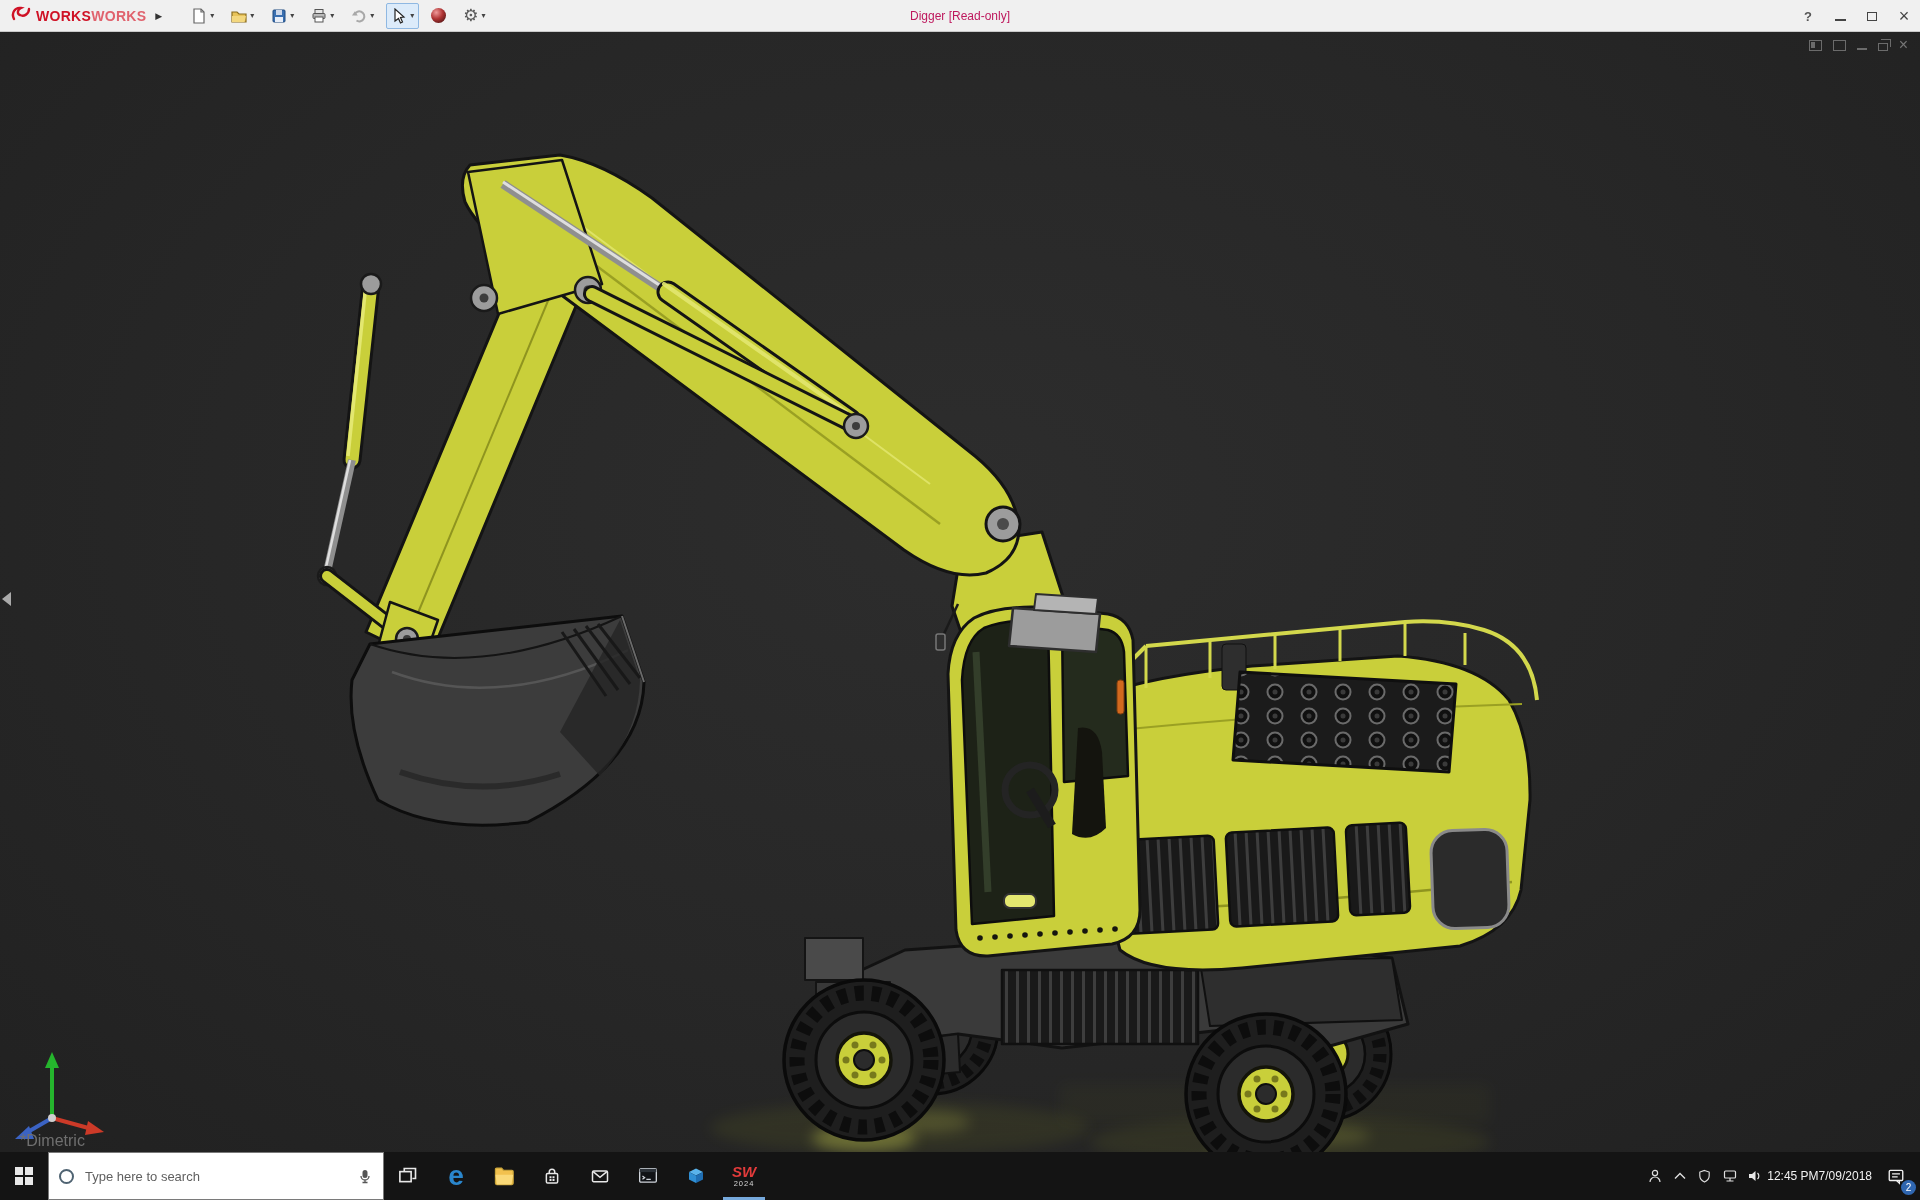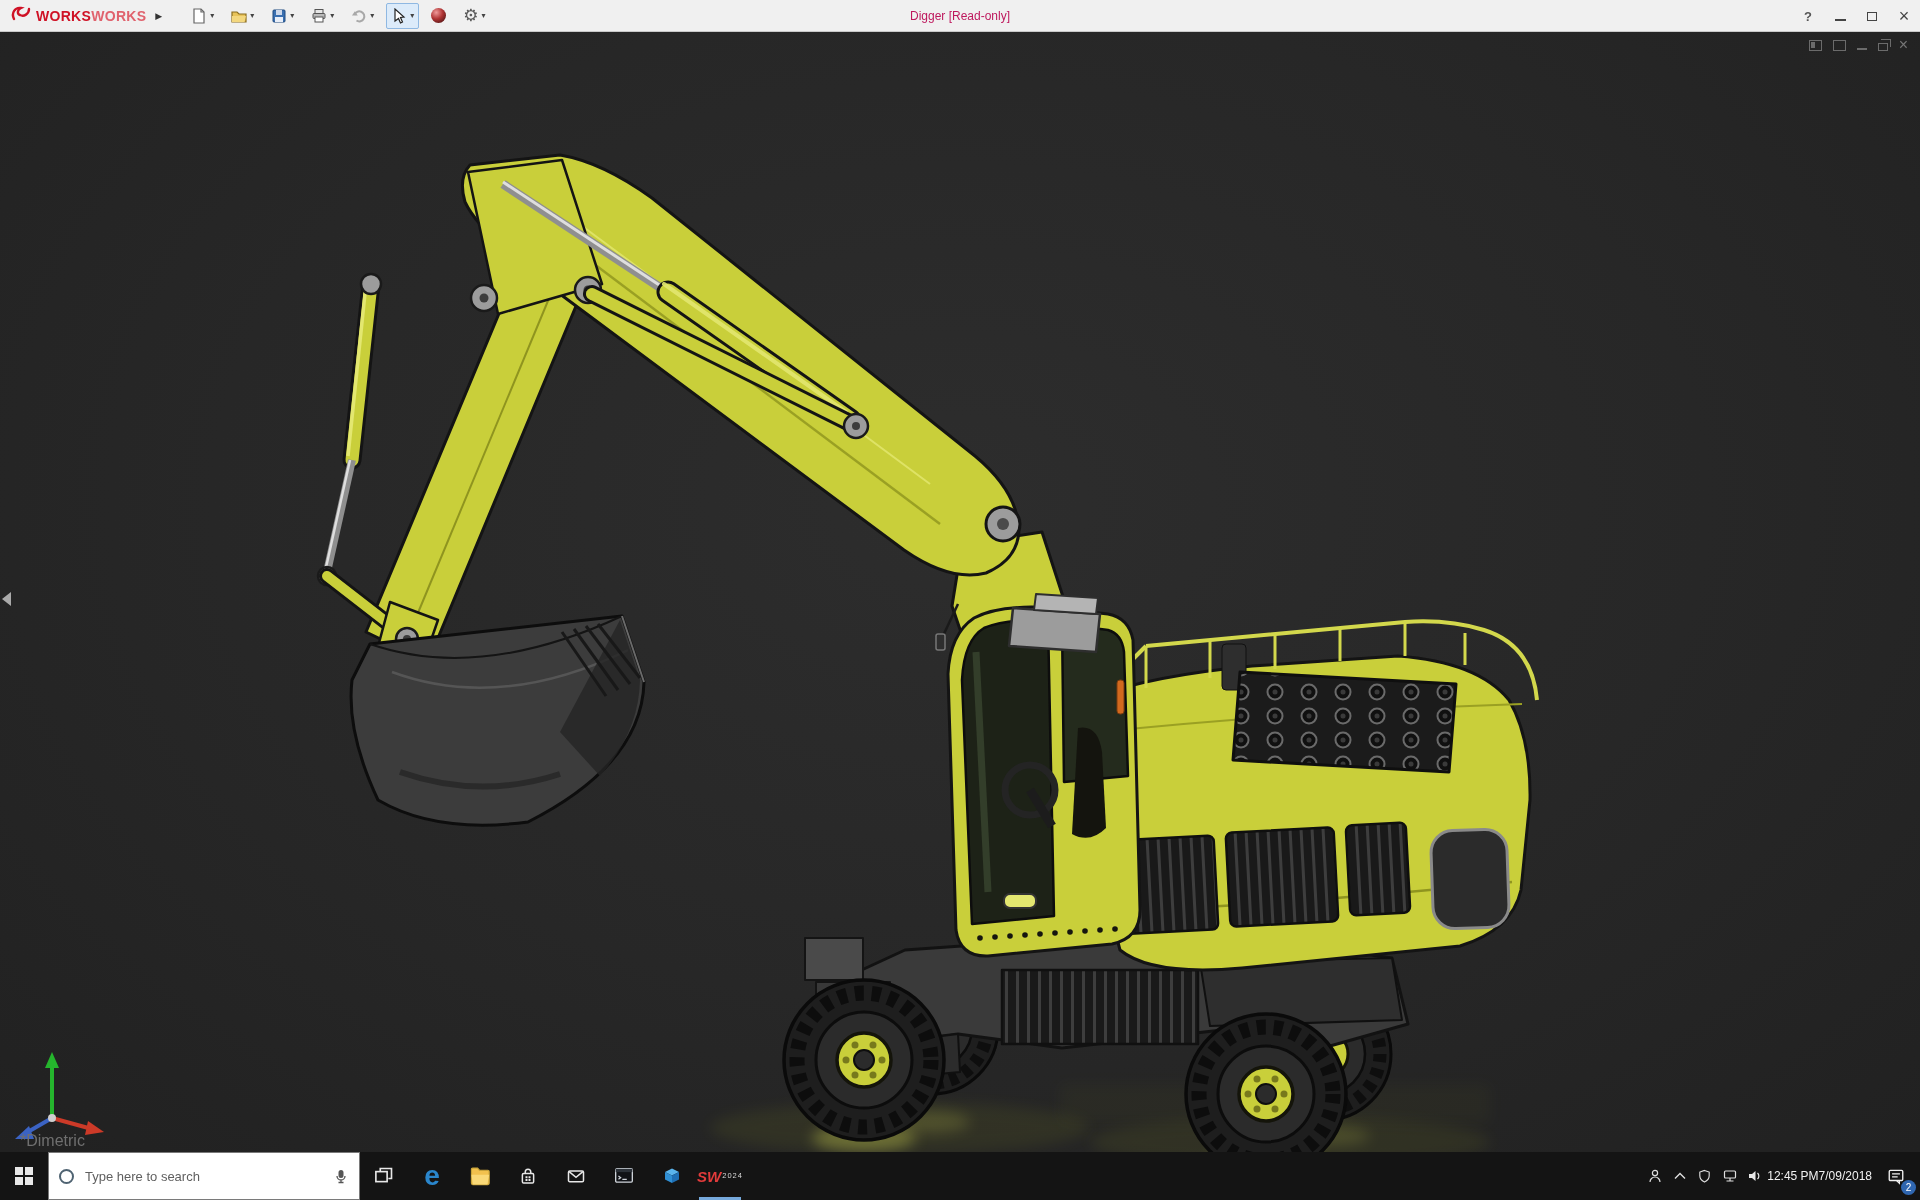--- a/index.html
+++ b/index.html
@@ -50,28 +50,28 @@
 .collapse-arrow{position:absolute;left:2px;top:560px;width:0;height:0;border-top:7px solid transparent;
   border-bottom:7px solid transparent;border-right:9px solid #c2c2c2;opacity:.85}
 .view-label{position:absolute;left:20px;bottom:2px;font-size:16px;color:#6f6f6f}
 
 .taskbar{position:absolute;left:0;right:0;bottom:0;height:48px;background:var(--taskbar-bg);
   display:flex;align-items:stretch;z-index:20}
 .tk{min-width:48px;border:none;background:transparent;display:flex;align-items:center;
   justify-content:center;position:relative;padding:0;cursor:default}
 .start .winlogo{display:grid;grid-template-columns:8px 8px;grid-template-rows:8px 8px;gap:2px}
 .start .winlogo i{background:#e8e8e8;display:block}
-.searchbox{width:312px;background:#fff;display:flex;align-items:center;gap:9px;padding:0 10px;
+.searchbox{width:336px;background:#fff;display:flex;align-items:center;gap:9px;padding:0 10px;
   border:1px solid #7a7a7a}
 .cortana-ring{width:15px;height:15px;border:2px solid #4f6372;border-radius:50%;flex:none}
 .searchbox input{flex:1;border:none;outline:none;font-size:13px;color:#333;background:transparent;
   font-family:inherit;min-width:0}
 .searchbox input::placeholder{color:#5f5f5f}
 .edge-e{font-size:28px;font-weight:bold;color:var(--edge-blue);line-height:1}
-.sw-badge{display:flex;flex-direction:row;align-items:center;line-height:1;gap:1px}
+.sw-badge{display:flex;flex-direction:column;align-items:center;line-height:1;gap:1px}
 .sw-badge b{color:#e23b3b;font-size:15px;font-style:italic}
 .sw-badge em{color:#d8d8d8;font-style:normal;font-size:7.5px;letter-spacing:1px}
 .sw-running::after{content:"";position:absolute;left:3px;right:3px;bottom:0;height:3px;background:#76a9dc}
 .tk-spacer{flex:1}
 .tray{min-width:25px}
 .clock{flex-direction:row;min-width:88px;color:#f2f2f2;font-size:12px;line-height:1.35;
   justify-content:center;text-align:center}
 .badge{position:absolute;right:4px;bottom:5px;min-width:15px;height:15px;border-radius:8px;
   background:#2f66b0;color:#fff;font-size:10px;display:flex;align-items:center;justify-content:center;
   padding:0 2px}

